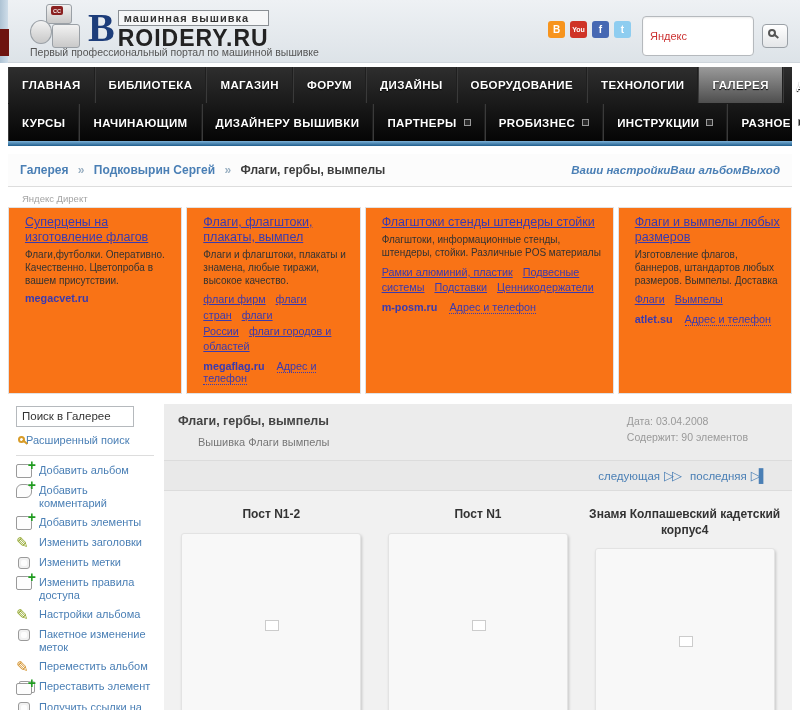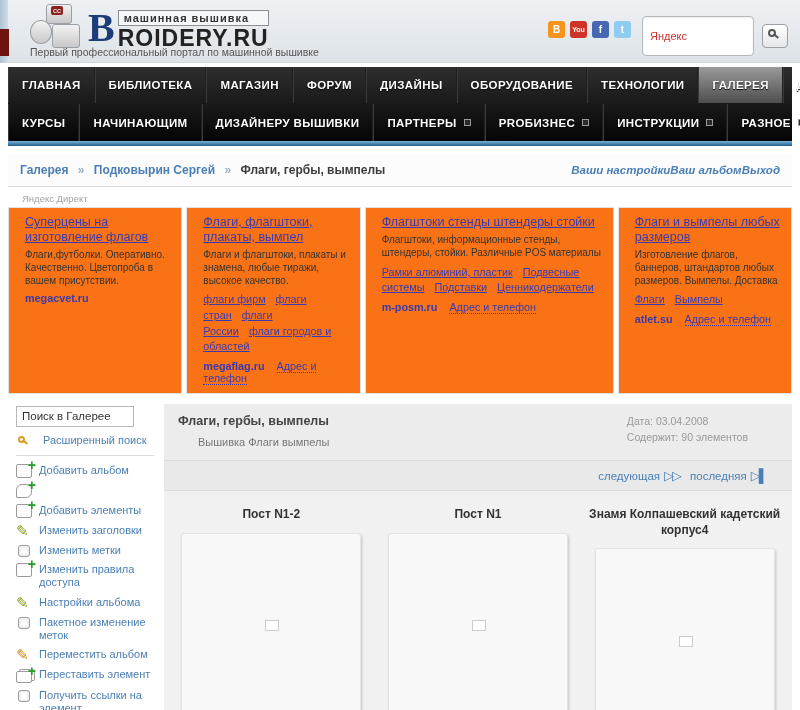--- a/index.html
+++ b/index.html
@@ -67,21 +67,21 @@
   .ad-links { font-size:10.8px; line-height:1.45; }
   .ad-links a { color:#3a3ab0; text-decoration:underline; margin-right:10px; }
   .ad-foot { margin-top:5px; font-size:10.8px; }
   .ad-domain { color:#3a3ab0; margin-right:12px;font-weight:bold; }
   .ad-contact { color:#3a3ab0; border-bottom:1px dotted #3a3ab0; }
 
   
   .main { display:flex; margin:10px 8px 0 8px; align-items:flex-start; }
   .sidebar { width:152px; flex:0 0 152px; padding:2px 6px 0 8px; }
   .side-search { width:118px; height:21px; border:1px solid #b5b9bd; padding:0 5px; font-size:11.5px; color:#333; }
-  .adv-row { display:flex; align-items:center; gap:18px; margin:7px 0 9px 2px; }
+  .adv-row { display:flex; align-items:center; gap:1px; margin:7px 0 9px 2px; }
   .adv-row .mag { border-color:#d89c28; width:7px; height:7px; }
   .adv-row .mag::after { background:#d89c28; }
   .adv-row a { font-size:11px; color:#4a7fb5; }
   .side-div { border-top:1px solid #ddd; margin:4px 0 8px 0; }
   .side-link { display:flex; align-items:flex-start; gap:7px; margin:6px 0; }
   .side-link .lbl { font-size:11px; color:#4a7fb5; line-height:1.2; }
   .ic { width:16px; height:14px; flex:0 0 16px; position:relative; display:inline-block; margin-top:0; }
   .ic-sheet { background:#fdfdfd; border:1px solid #9a9a9a; border-radius:2px; }
   .ic-bubble { background:#fdfdfd; border:1px solid #9a9a9a; border-radius:6px 6px 6px 1px; }
   .ic.plus::after { content:"+"; position:absolute; top:-8px; right:-5px; color:#1f9b1f; font-weight:bold; font-size:14px; text-shadow:0 0 2px #fff; }
@@ -233,20 +233,21 @@
         <a>Расширенный поиск</a>
       </div>
       <div class="side-div"></div>
 
       <a class="side-link">
           <span class="ic ic-sheet plus"></span>
           <span class="lbl">Добавить альбом</span>
         </a>
       <a class="side-link">
           <span class="ic ic-bubble plus"></span>
+          <span class="lbl">Добавить комментарий</span>
         </a>
       <a class="side-link">
           <span class="ic ic-sheet plus"></span>
           <span class="lbl">Добавить элементы</span>
         </a>
       <a class="side-link">
           <span class="ic ic-pen"></span>
           <span class="lbl">Изменить заголовки</span>
         </a>
       <a class="side-link">

